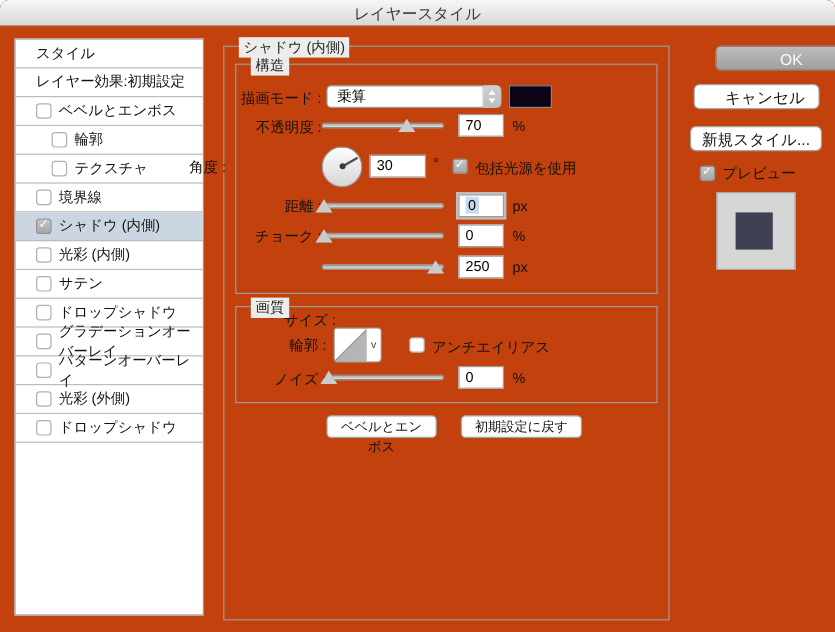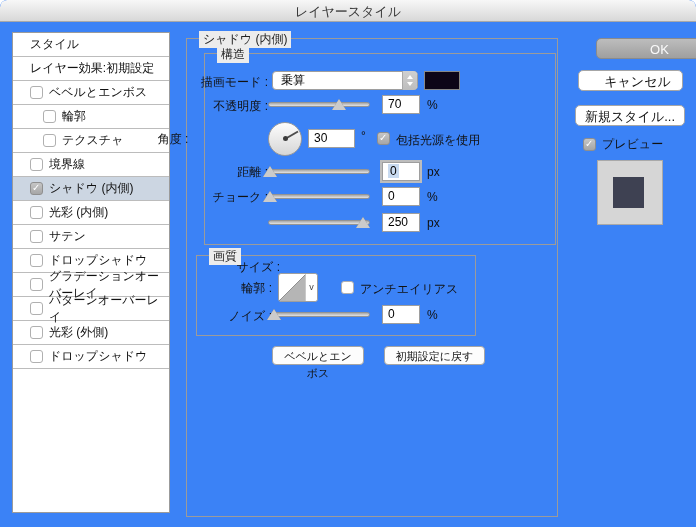--- a/index.html
+++ b/index.html
@@ -1,17 +1,17 @@
 <!DOCTYPE html>
 <html><head>
 <meta charset="utf-8">
 <style>
   html,body{margin:0;padding:0;background:#ffffff;}
   *{box-sizing:border-box;font-family:"Liberation Sans","DejaVu Sans",sans-serif;}
-  .window{position:relative;width:696px;height:527px;background:#3b82f6;border-radius:7px 7px 0 0;overflow:hidden;}
+  .window{position:relative;width:696px;height:527px;background:#c2410c;border-radius:7px 7px 0 0;overflow:hidden;}
   .titlebar{position:absolute;left:0;top:0;width:696px;height:22px;background:linear-gradient(#f7f7f7,#d8d8d8);border-bottom:1px solid #a8a8a8;border-radius:7px 7px 0 0;}
   .titlebar .title{position:absolute;left:0;right:0;top:3px;text-align:center;font-size:13px;color:#3a3a3a;}
 
   
   .sidebar{position:absolute;left:12px;top:32px;width:158px;height:481px;background:#ffffff;border:1px solid #9b9b9b;}
   .srow{position:relative;height:24px;border-bottom:1px solid #bcbcbc;display:flex;align-items:center;padding-left:17px;font-size:12px;color:#111;gap:6px;}
   .srow.header{font-size:12px;}
   .srow.ind1{padding-left:30px;}
   .srow.selected{background:#ccd6e2;}
 
@@ -122,21 +122,21 @@
     <div class="srow">
       <span class="cb"></span>
       <span>ドロップシャドウ</span>
     </div>
   </div>
 
   <div class="gbox" style="left:186px;top:38px;width:372px;height:479px;">
     <span class="legend" style="left:12px;">シャドウ (内側)</span>
   </div>
 
-  <div class="gbox" style="left:196px;top:53px;width:352px;height:192px;margin-left:8px;">
+  <div class="gbox" style="left:196px;top:53px;width:352px;height:192px;">
     <span class="legend" style="left:12px;">構造</span>
   </div>
 
   <div class="lbl" style="left:88px;top:74px;width:180px;">描画モード :</div>
   <div class="dropdown">
     <span>乗算</span>
     <span class="stepper">
         <span class="up"></span>
         <span class="down"></span>
       </span>
@@ -170,21 +170,21 @@
   <div class="thumb" style="left:263px;top:191px;"></div>
   <div class="field" style="left:382px;top:187px;"><span>0</span></div>
   <div class="unit" style="left:427px;top:190px;">%</div>
 
   <div class="lbl" style="left:100px;top:215px;width:180px;margin-top:44px;">サイズ :</div>
   <div class="track" style="left:268px;top:220px;"></div>
   <div class="thumb" style="left:356px;top:217px;"></div>
   <div class="field" style="left:382px;top:213px;"><span>250</span></div>
   <div class="unit" style="left:427px;top:216px;">px</div>
 
-  <div class="gbox" style="left:196px;top:255px;width:280px;height:81px;padding-left:20px;">
+  <div class="gbox" style="left:196px;top:255px;width:352px;height:81px;padding-left:20px;">
     <span class="legend" style="left:12px;">画質</span>
   </div>
 
   <div class="lbl" style="left:92px;top:280px;width:180px;">輪郭 :</div>
   <div class="contour">
     <svg width="27" height="27" viewBox="0 0 27 27">
       <polygon points="0,27 27,0 27,27" fill="#b5b5b5"></polygon>
       <line x1="0" y1="27" x2="27" y2="0" stroke="#8f8f8f" stroke-width="1"></line>
     </svg>
     <span class="vstrip">v</span>

